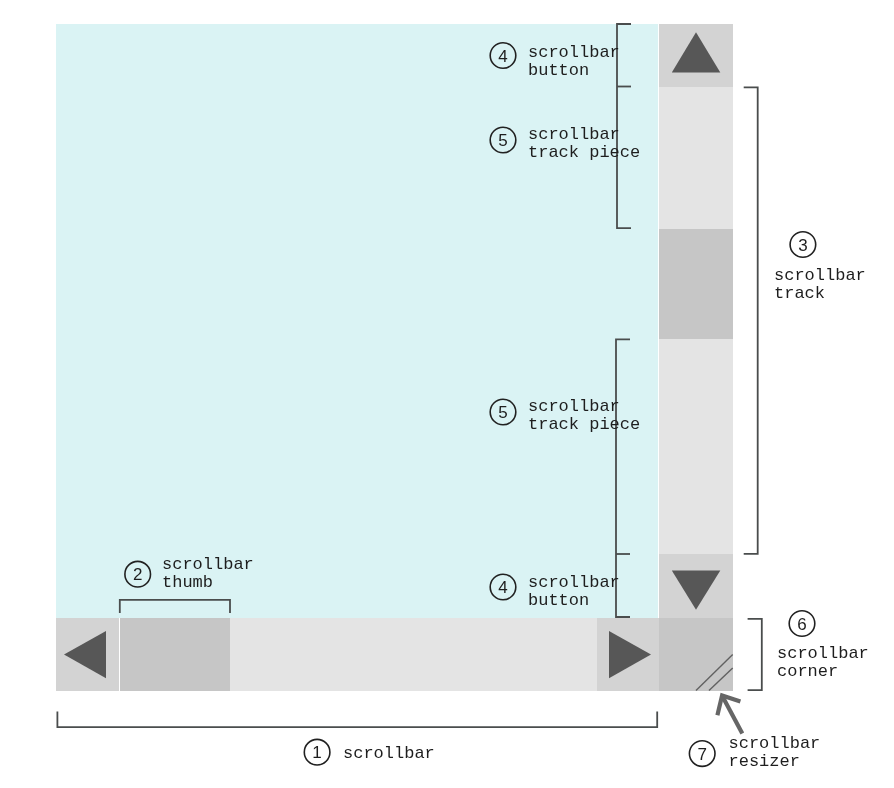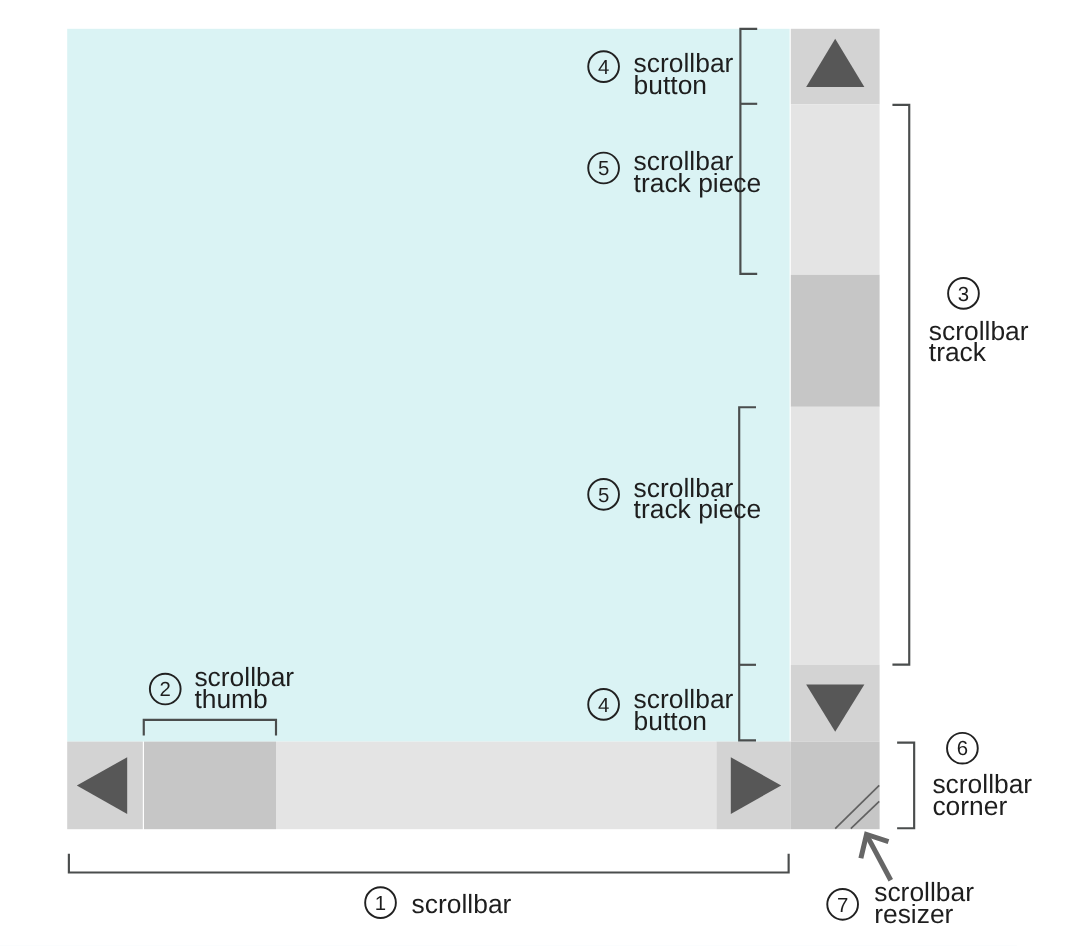--- a/index.html
+++ b/index.html
@@ -1,19 +1,19 @@
 <!DOCTYPE html>
 <html><head>
 <meta charset="utf-8">
 <style>
   html,body{margin:0;padding:0;background:#ffffff;}
   #stage{position:relative;width:894px;height:788px;background:#ffffff;overflow:hidden;
          font-family:"Liberation Sans", sans-serif;}
   .r{position:absolute;}
-  .lbl{position:absolute;font-size:22px;line-height:18px;color:#1e1e1e;transform:translateZ(0);}
+  .lbl{position:absolute;font-size:17px;line-height:18px;color:#1e1e1e;transform:translateZ(0);font-family:Liberation Mono, monospace;}
   svg{position:absolute;left:0;top:0;transform:translateZ(0);}
 </style>
 </head>
 <body>
 <div id="stage">
 
   <div class="r" style="left:56.4px;top:23.5px;width:602.1px;height:594.5px;background:#daf3f4;"></div>
 
   <div class="r" style="left:658.5px;top:23.5px;width:74.5px;height:63.5px;background:#d3d3d3;"></div>
   <div class="r" style="left:658.5px;top:87px;width:74.5px;height:142px;background:#e4e4e4;"></div>

